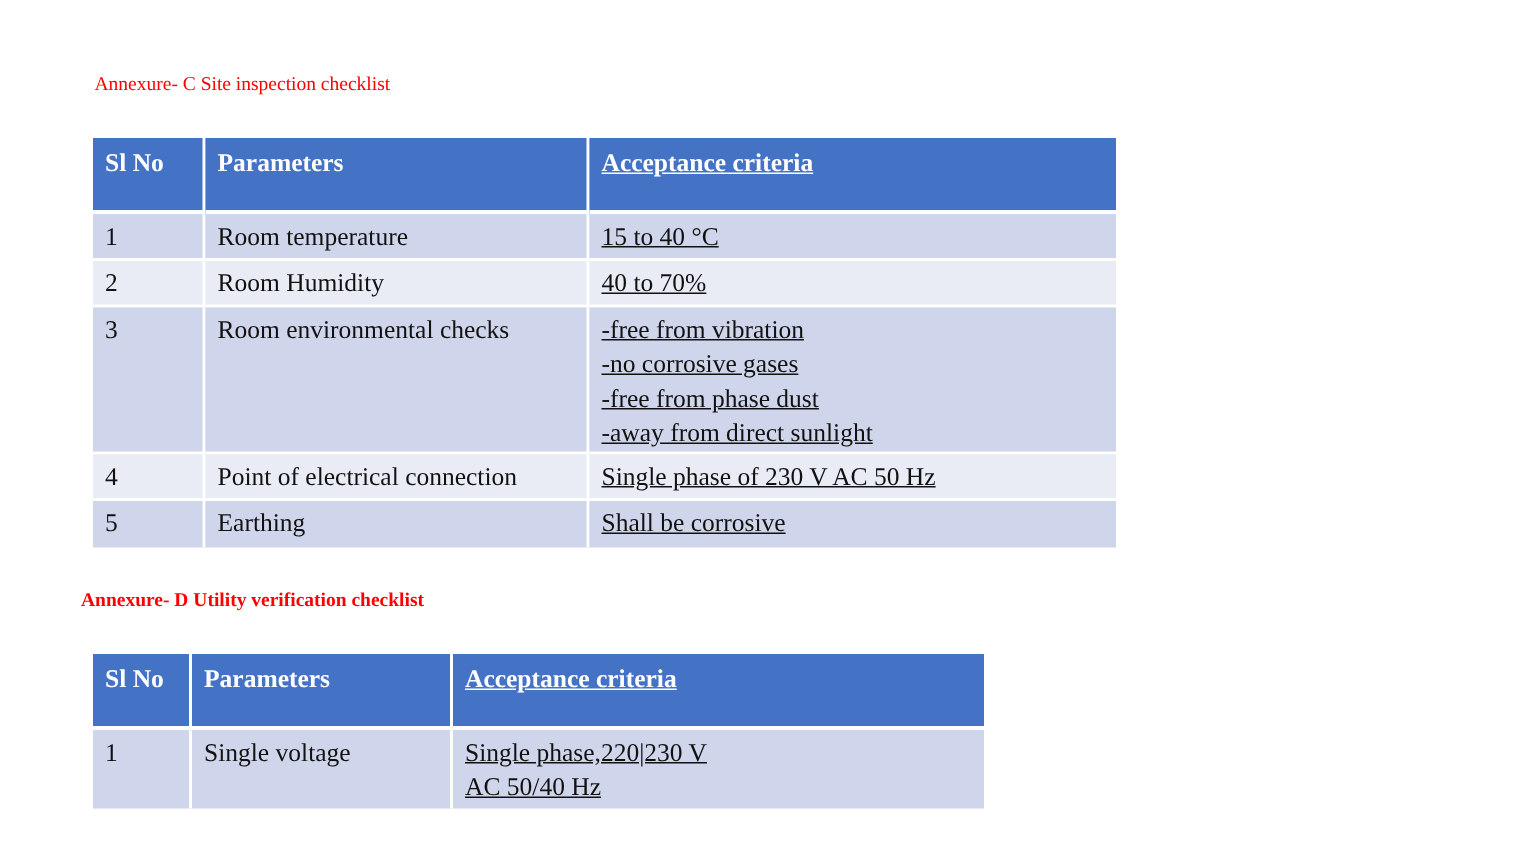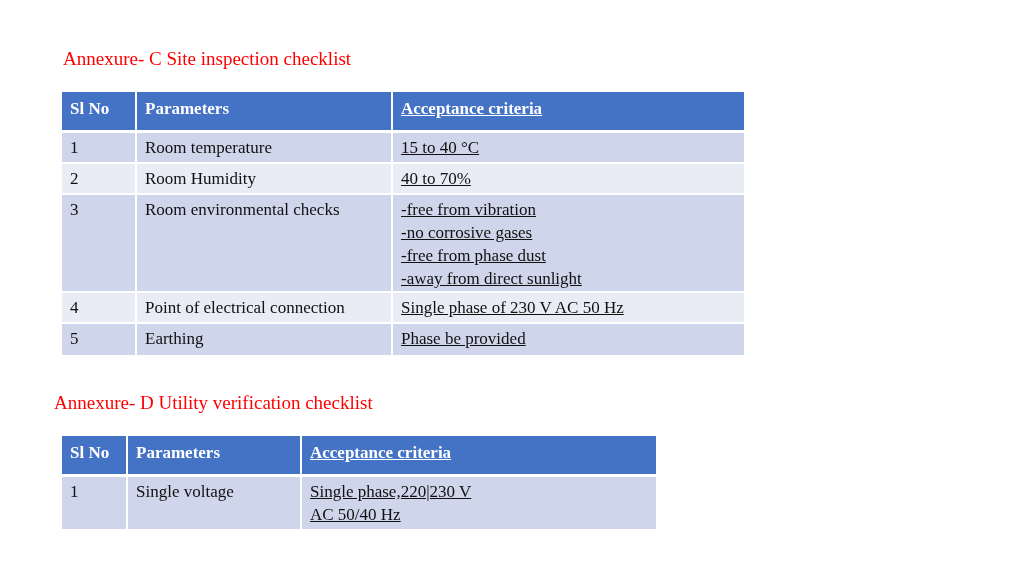--- a/index.html
+++ b/index.html
@@ -2,38 +2,38 @@
 <html><head>
 <meta charset="utf-8">
 <style>
   html, body { margin: 0; padding: 0; }
   body {
     width: 1024px; height: 576px; background: #ffffff; position: relative; overflow: hidden;
     font-family: "Liberation Serif", "DejaVu Serif", serif;
     color: #111111;
   }
   .annex-title {
-    position: absolute; color: #ff0000; font-size: 19px; white-space: nowrap;
+    position: absolute; color: #ff0000; font-size: 13px; white-space: nowrap;
   }
   #title-c { left: 63px; top: 48px; }
-  #title-d { left: 54px; top: 392px; }
+  #title-d { left: 54px; top: 392px; font-weight: bold; }
 
   table.checklist {
     position: absolute; border-collapse: separate; border-spacing: 0;
     font-size: 17px; table-layout: fixed;
   }
   table.checklist th, table.checklist td {
     text-align: left; vertical-align: top; padding: 0 0 0 8px;
     border-right: 2px solid #ffffff; border-bottom: 2px solid #ffffff;
     line-height: 23px;
   }
   table.checklist th:last-child, table.checklist td:last-child { border-right: none; text-decoration: underline; }
   table.checklist tr:last-child td { border-bottom: none; }
   table.checklist th {
-    background: #4472c4; color: #ffffff; font-weight: bold; height: 41px;
+    background: #4472c4; color: #ffffff; font-weight: bold; height: 51px;
     padding-top: 5px; box-sizing: border-box; border-bottom: 3px solid #ffffff;
   }
   table.checklist td { padding-top: 3px; box-sizing: border-box; }
   tr.odd td { background: #cfd5ea; }
   tr.even td { background: #e9ebf5; }
 
   #table-c { left: 62px; top: 92px; width: 682px; }
   #table-c col.c1 { width: 75px; }
   #table-c col.c2 { width: 256px; }
   #table-c col.c3 { width: 351px; }
@@ -95,21 +95,21 @@
       <td>4</td>
       <td>Point of electrical connection</td>
       <td>
           <span class="line">Single phase of 230 V AC 50 Hz</span>
         </td>
     </tr>
     <tr class="odd r-single">
       <td>5</td>
       <td>Earthing</td>
       <td>
-          <span class="line">Phase be provided</span>
+          <span class="line">Shall be corrosive</span>
         </td>
     </tr>
   </tbody>
 </table>
 
 <div id="title-d" class="annex-title">Annexure- D Utility verification checklist</div>
 
 <table id="table-d" class="checklist">
   <colgroup>
       <col class="c1">

